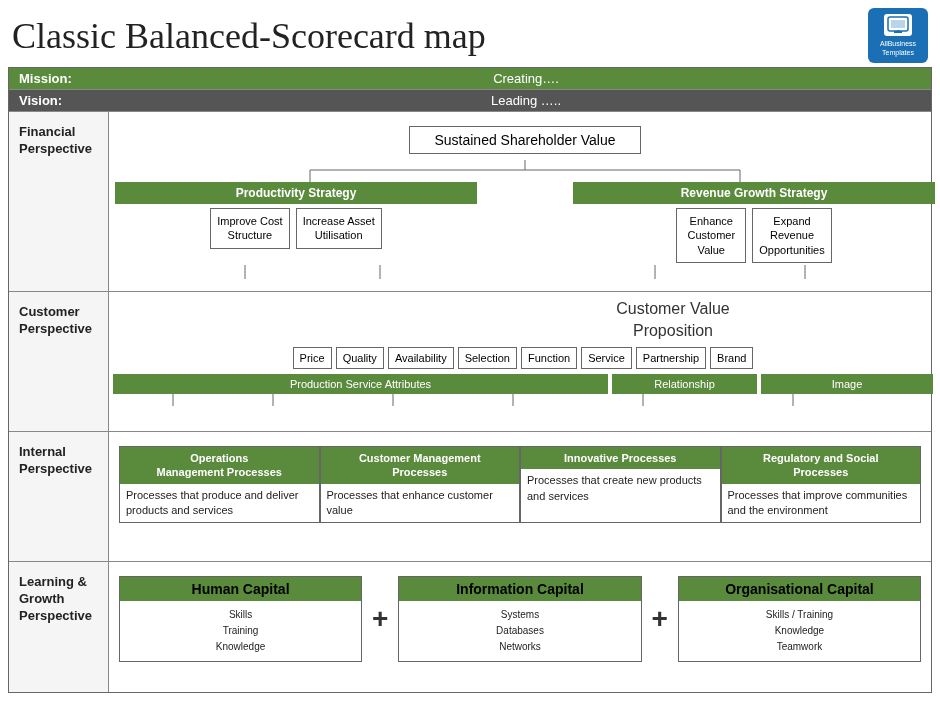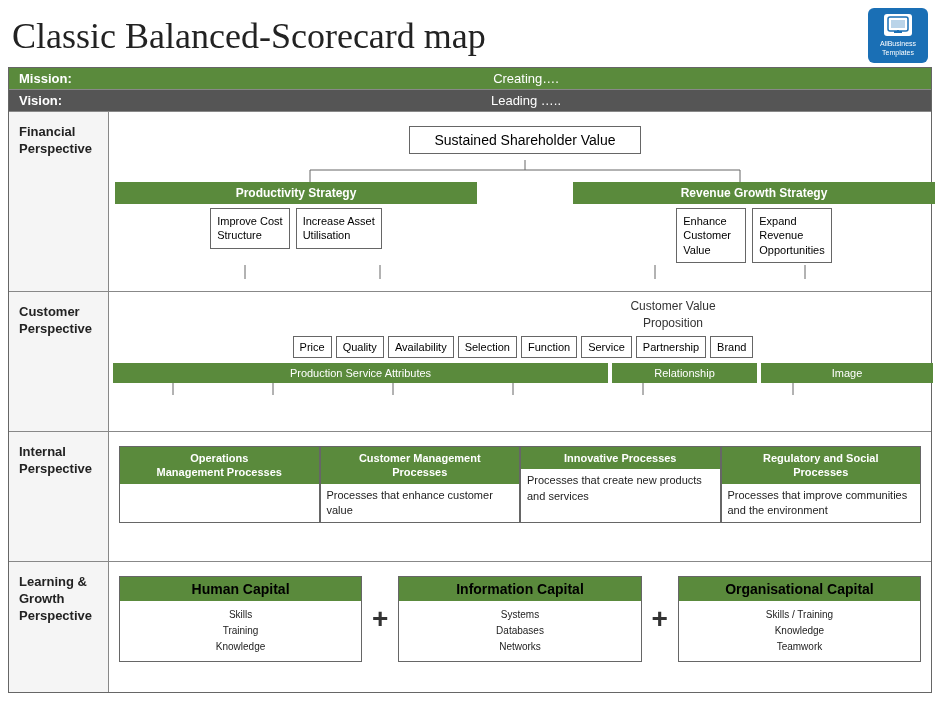--- a/index.html
+++ b/index.html
@@ -135,20 +135,21 @@
     .strategy-items {
       display: flex;
       gap: 6px;
       width: 100%;
       justify-content: center;
     }
     .strategy-item {
       border: 1.5px solid #666;
       padding: 5px 6px;
       font-size: 11px;
+      text-align: center;
       background: white;
       min-width: 70px;
       max-width: 90px;
       line-height: 1.3;
     }
     .attributes-row {
       display: flex;
       gap: 4px;
       width: 100%;
       justify-content: center;
@@ -329,21 +330,21 @@
           <line x1="690" y1="0" x2="690" y2="14" stroke="#666" stroke-width="1"></line>
         </svg>
       </div>
     </div>
 
     <div class="perspective-section" style="min-height:140px;">
       <div class="perspective-label">Customer<br>Perspective</div>
       <div class="perspective-content" style="padding:6px 4px;">
 
         <div style="display:flex; justify-content:center; margin-bottom:4px;">
-          <span style="font-size:12px; color:#333; margin-left:300px; text-align:center; line-height:1.4;" id="cvp-label">Customer Value<br>Proposition</span>
+          <span style="font-size:16px; color:#333; margin-left:300px; text-align:center; line-height:1.4;" id="cvp-label">Customer Value<br>Proposition</span>
         </div>
 
         <div class="attributes-row">
           <div class="attr-box">Price</div>
           <div class="attr-box">Quality</div>
           <div class="attr-box">Availability</div>
           <div class="attr-box">Selection</div>
           <div class="attr-box">Function</div>
           <div class="attr-box">Service</div>
           <div class="attr-box">Partnership</div>
@@ -370,20 +371,21 @@
       </div>
     </div>
 
     <div class="perspective-section" style="min-height:130px;">
       <div class="perspective-label">Internal<br>Perspective</div>
       <div class="perspective-content">
         <div class="internal-content">
 
           <div class="internal-box">
             <div class="internal-box-header">Operations<br>Management Processes</div>
+            <div class="internal-box-body">Processes that produce and deliver products and services</div>
           </div>
 
           <div class="internal-box">
             <div class="internal-box-header">Customer Management<br>Processes</div>
             <div class="internal-box-body">Processes that enhance customer value</div>
           </div>
 
           <div class="internal-box">
             <div class="internal-box-header">Innovative Processes</div>
             <div class="internal-box-body">Processes that create new products and services</div>

